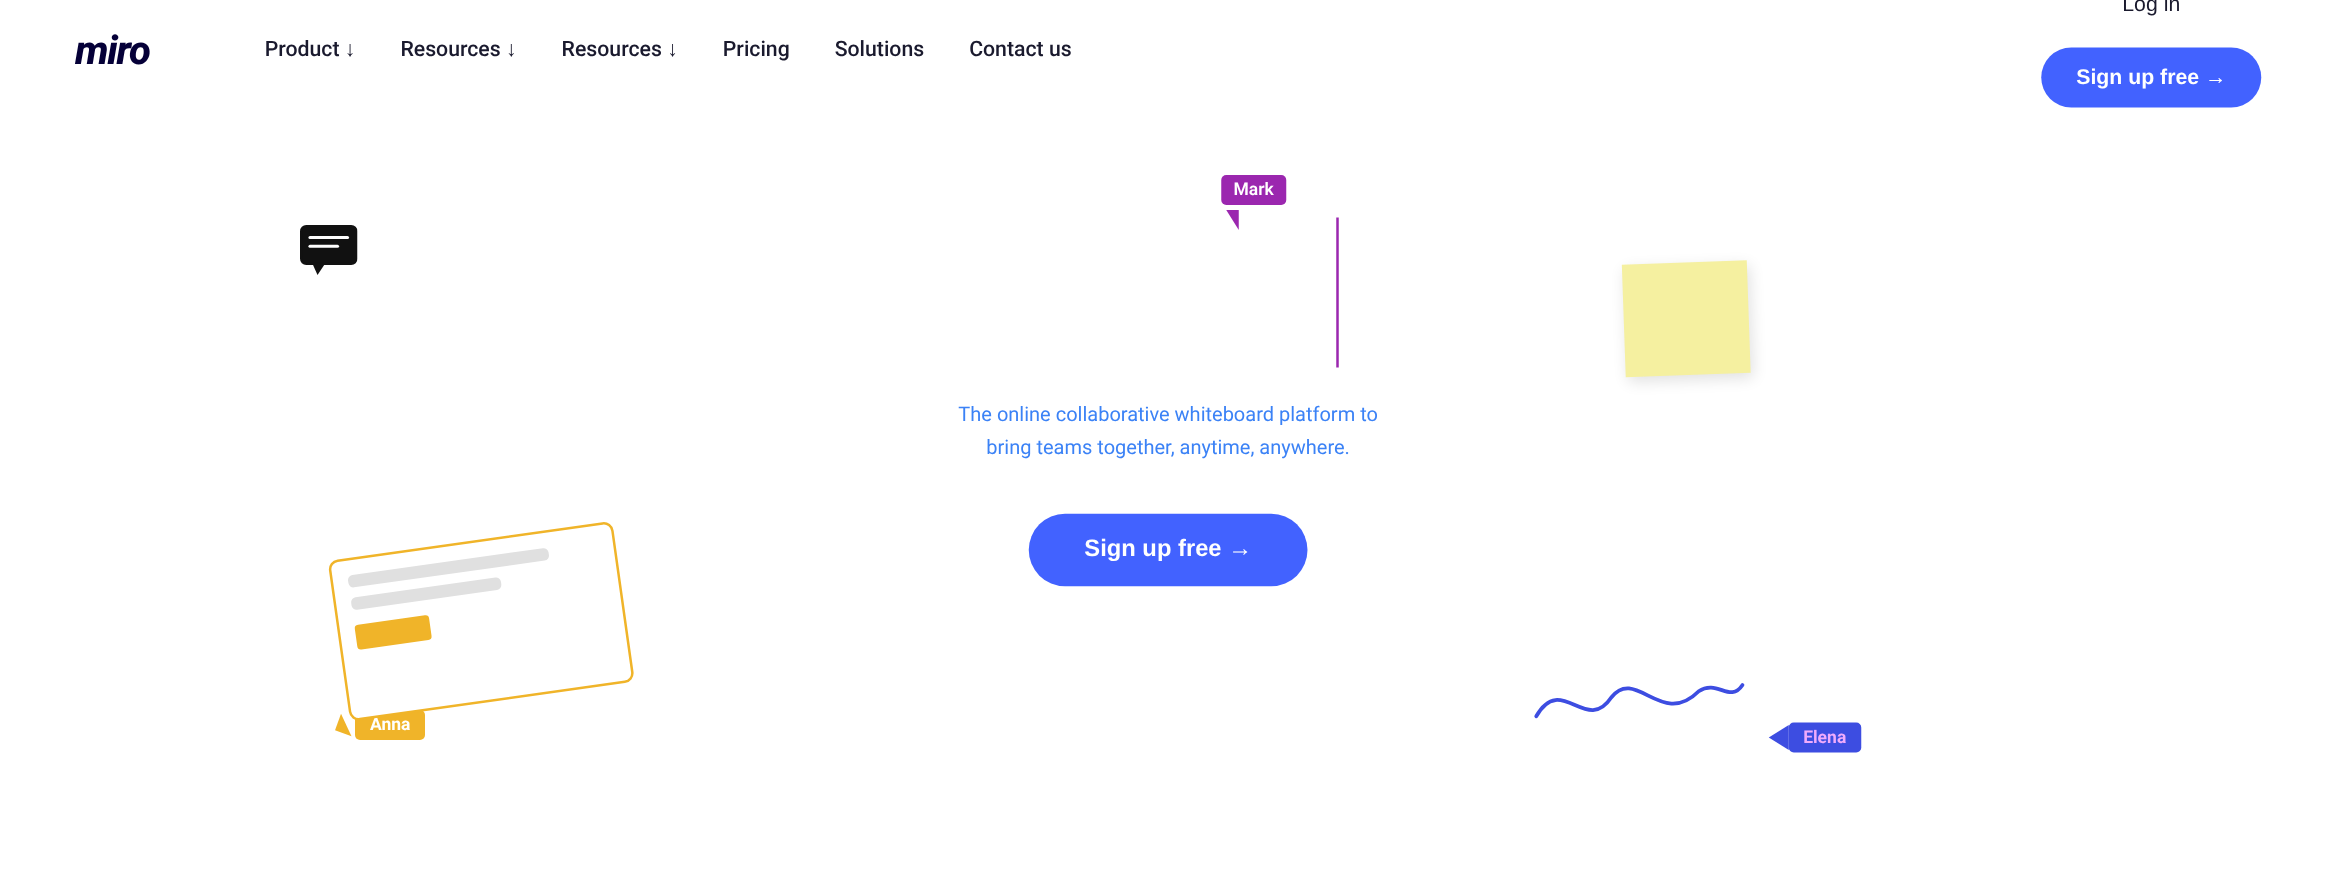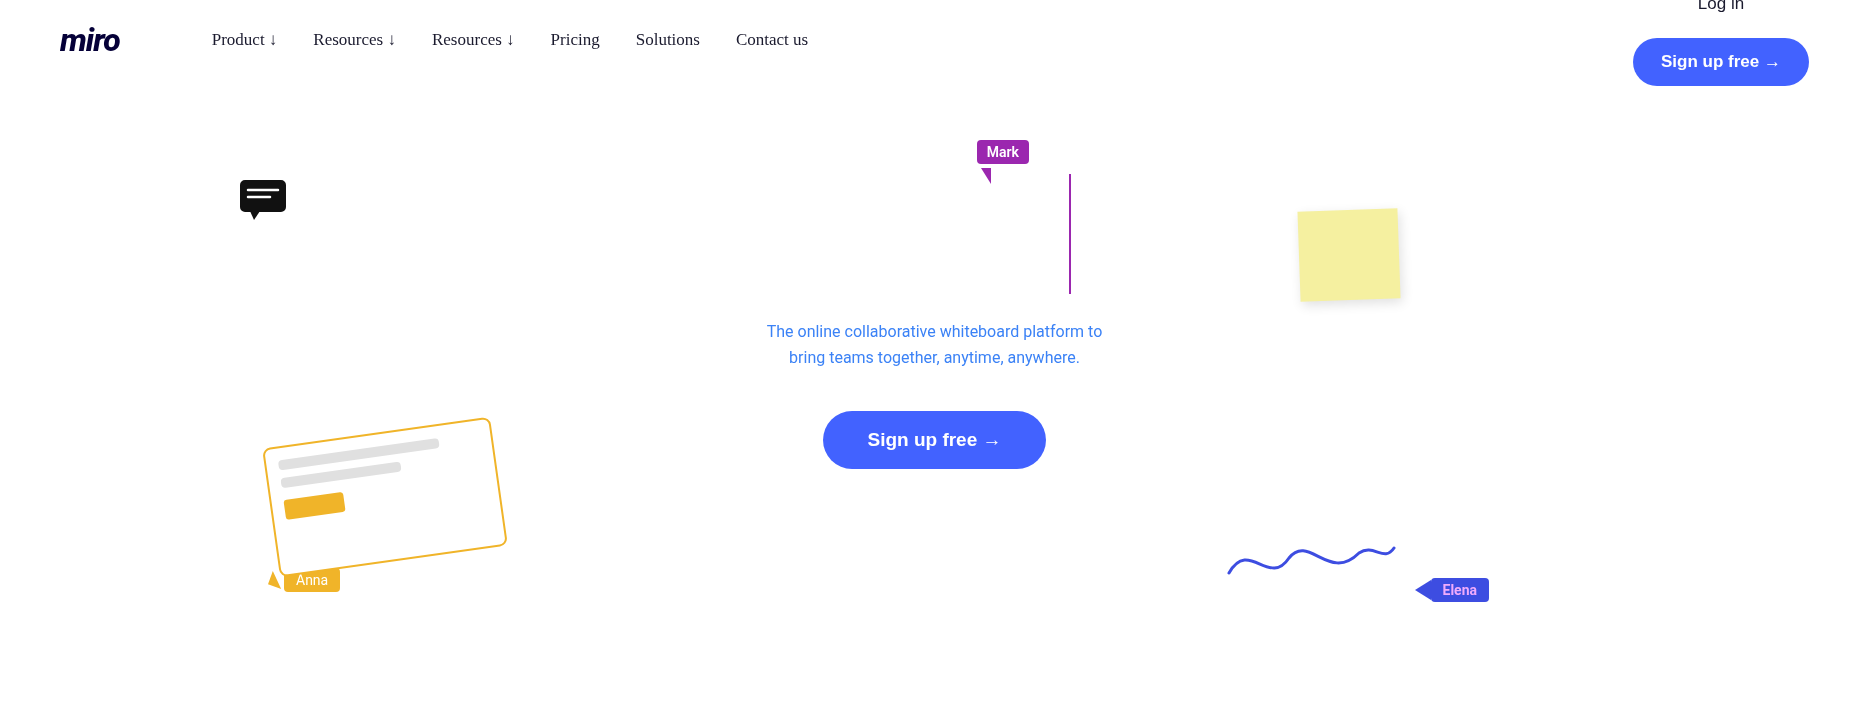--- a/index.html
+++ b/index.html
@@ -28,21 +28,20 @@
       color: #050038;
       letter-spacing: -1px;
       margin-right: 48px;
       font-style: italic;
     }
     .nav-links {
       display: flex;
       align-items: center;
       gap: 36px;
       flex: 1;
-      font-family: Liberation Serif, serif;
     }
     .nav-link {
       font-size: 17px;
       color: #1a1a2e;
       text-decoration: none;
       cursor: pointer;
       font-weight: 500;
     }
     .nav-right {
       display: flex;
@@ -234,21 +233,21 @@
       height: 0;
       border-left: 0px solid transparent;
       border-right: 14px solid transparent;
       border-bottom: 14px solid #f0b429;
       transform: rotate(20deg);
     }
     .anna-label {
       background: #f0b429;
       color: #fff;
       font-size: 14px;
-      font-weight: 400;
+      font-weight: 700;
       padding: 4px 12px;
       border-radius: 4px;
     }
 
     
     .elena-cursor {
       position: absolute;
       right: 380px;
       bottom: 110px;
       z-index: 3;

